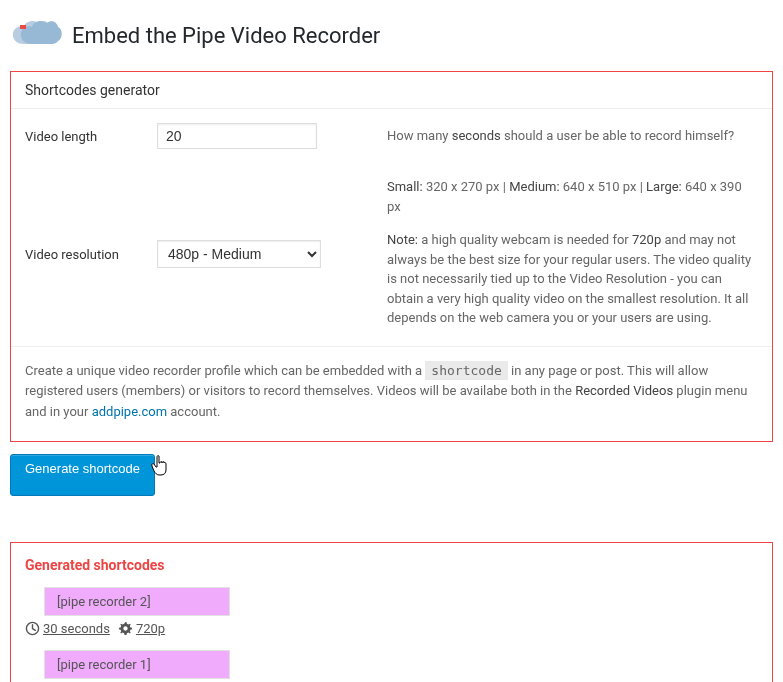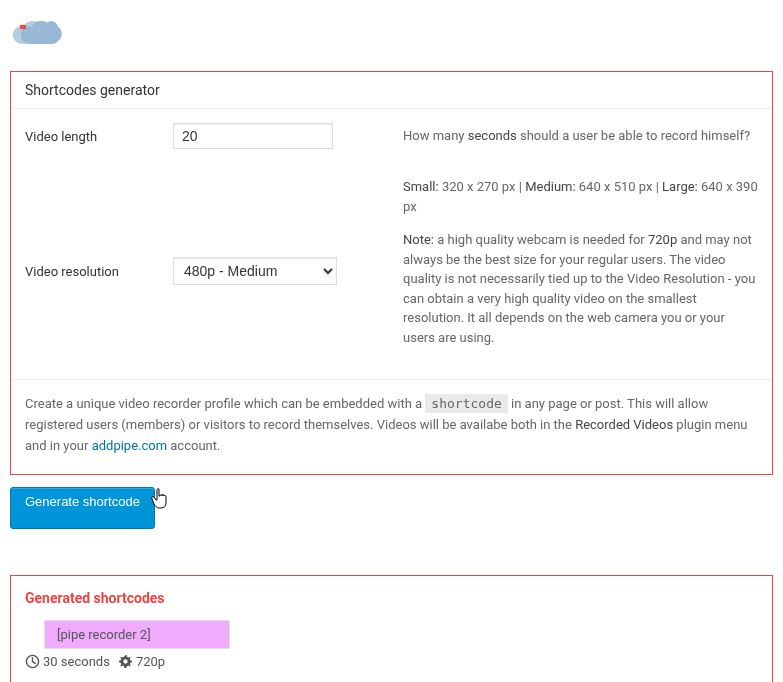--- a/index.html
+++ b/index.html
@@ -11,34 +11,34 @@
       padding: 10px;
       width: 783px;
     }
     .header { display: flex; align-items: center; gap: 10px; padding: 8px 0 18px 0; }
     .header-title { font-size: 22px; font-weight: 400; color: #23282d; }
     .section-box { border: 1px solid #ef4444; background: #fff; }
     .section-heading { padding: 10px 14px; font-size: 14px; font-weight: 400; color: #333; border-bottom: 1px solid #eee; }
     .form-row { display: flex; align-items: center; padding: 14px 14px; }
     .form-row.top { align-items: center; }
     .form-row .label-col { width: 132px; flex-shrink: 0; color: #333; }
-    .form-row .input-col { width: 210px; flex-shrink: 0; margin-left: 16px; }
+    .form-row .input-col { width: 210px; flex-shrink: 0; }
     .form-row .help-col { flex: 1; padding-left: 20px; color: #666; font-size: 13px; line-height: 1.5; }
     input[type="text"] {
       width: 160px; padding: 4px 8px; border: 1px solid #ddd;
       font-size: 14px; background: #fff; color: #333;
       box-shadow: inset 0 1px 2px rgba(0,0,0,.07);
     }
     select {
       width: 164px; padding: 3px 6px; border: 1px solid #ddd;
       font-size: 14px; background: #fff; color: #333; height: 28px;
       box-shadow: inset 0 1px 2px rgba(0,0,0,.07);
     }
     .res-help p { margin-bottom: 14px; }
-    .res-help p:last-child { margin-bottom: 18px; }
+    .res-help p:last-child { margin-bottom: 4px; }
     .panel-footer { border-top: 1px solid #eee; padding: 14px 14px 18px 14px; color: #666; line-height: 1.6; }
     .panel-footer code {
       background: #eaeaea; padding: 2px 6px; font-family: Consolas, Monaco, monospace;
       font-size: 13px;
     }
     .panel-footer a { color: #0073aa; text-decoration: none; }
     .primary-btn {
       display: inline-block; background: #0095d8; color: #fff;
       border: 1px solid #0079b8; padding: 6px 14px 19px 14px;
       font-size: 13px; cursor: pointer; border-radius: 3px;
@@ -46,39 +46,40 @@
       box-shadow: inset 0 1px 0 rgba(255,255,255,0.2);
     }
     .generated { margin-top: 46px; }
     .gen-heading { padding: 14px 14px 4px 14px; font-size: 14px; color: #ef4444; font-weight: bold; }
     .gen-item { padding: 10px 14px 4px 14px; }
     .gen-pill {
       display: inline-block; background: #f0abfc; border: 1px solid #e1e1e1;
       padding: 6px 12px; font-size: 13px; color: #555; min-width: 186px; margin-left: 19px;
     }
     .gen-meta { display: flex; align-items: center; gap: 4px; margin-top: 5px; color: #555; font-size: 13px; }
-    .gen-meta .meta-pair { display: flex; align-items: flex-start; gap: 3px; }
+    .gen-meta .meta-pair { display: flex; align-items: flex-start; gap: 3px; text-decoration: underline; }
     .icon-clock, .icon-gear { display: inline-flex; }
     strong { font-weight: 400; color: #444; }
     .cursor-img { position: relative; }
     .cursor-hand {
       position: absolute; left: 141px; top: 13px; pointer-events: none;
     }
   </style>
 </head>
 <body>
 
 <div class="header">
   <span>
     <svg width="52" height="32" viewBox="0 0 52 32">
       <path d="M14 26 C6 26 2 21 3 15 C4 9 11 7 14 9 C15 3 24 1 29 5 C32 2 39 3 40 9 C47 9 50 15 48 20 C47 25 42 26 40 26 Z" fill="#b8cde0"></path>
       <path d="M22 26 C14 26 10 21 11 15 C12 9 19 7 22 9 C23 3 32 1 37 5 C40 2 47 3 48 9 C53 11 53 20 48 23 C47 25 44 26 42 26 Z" fill="#97b9d6"></path>
       <rect x="10" y="7" width="6" height="4" fill="#e94b4b"></rect>
     </svg>
   </span>
+  <h1 class="header-title">Embed the Pipe Video Recorder</h1>
 </div>
 
 <div class="section-box">
   <div class="section-heading">Shortcodes generator</div>
 
   <div class="form-row top">
     <div class="label-col">Video length</div>
     <div class="input-col">
       <input type="text" value="20" style="">
     </div>

